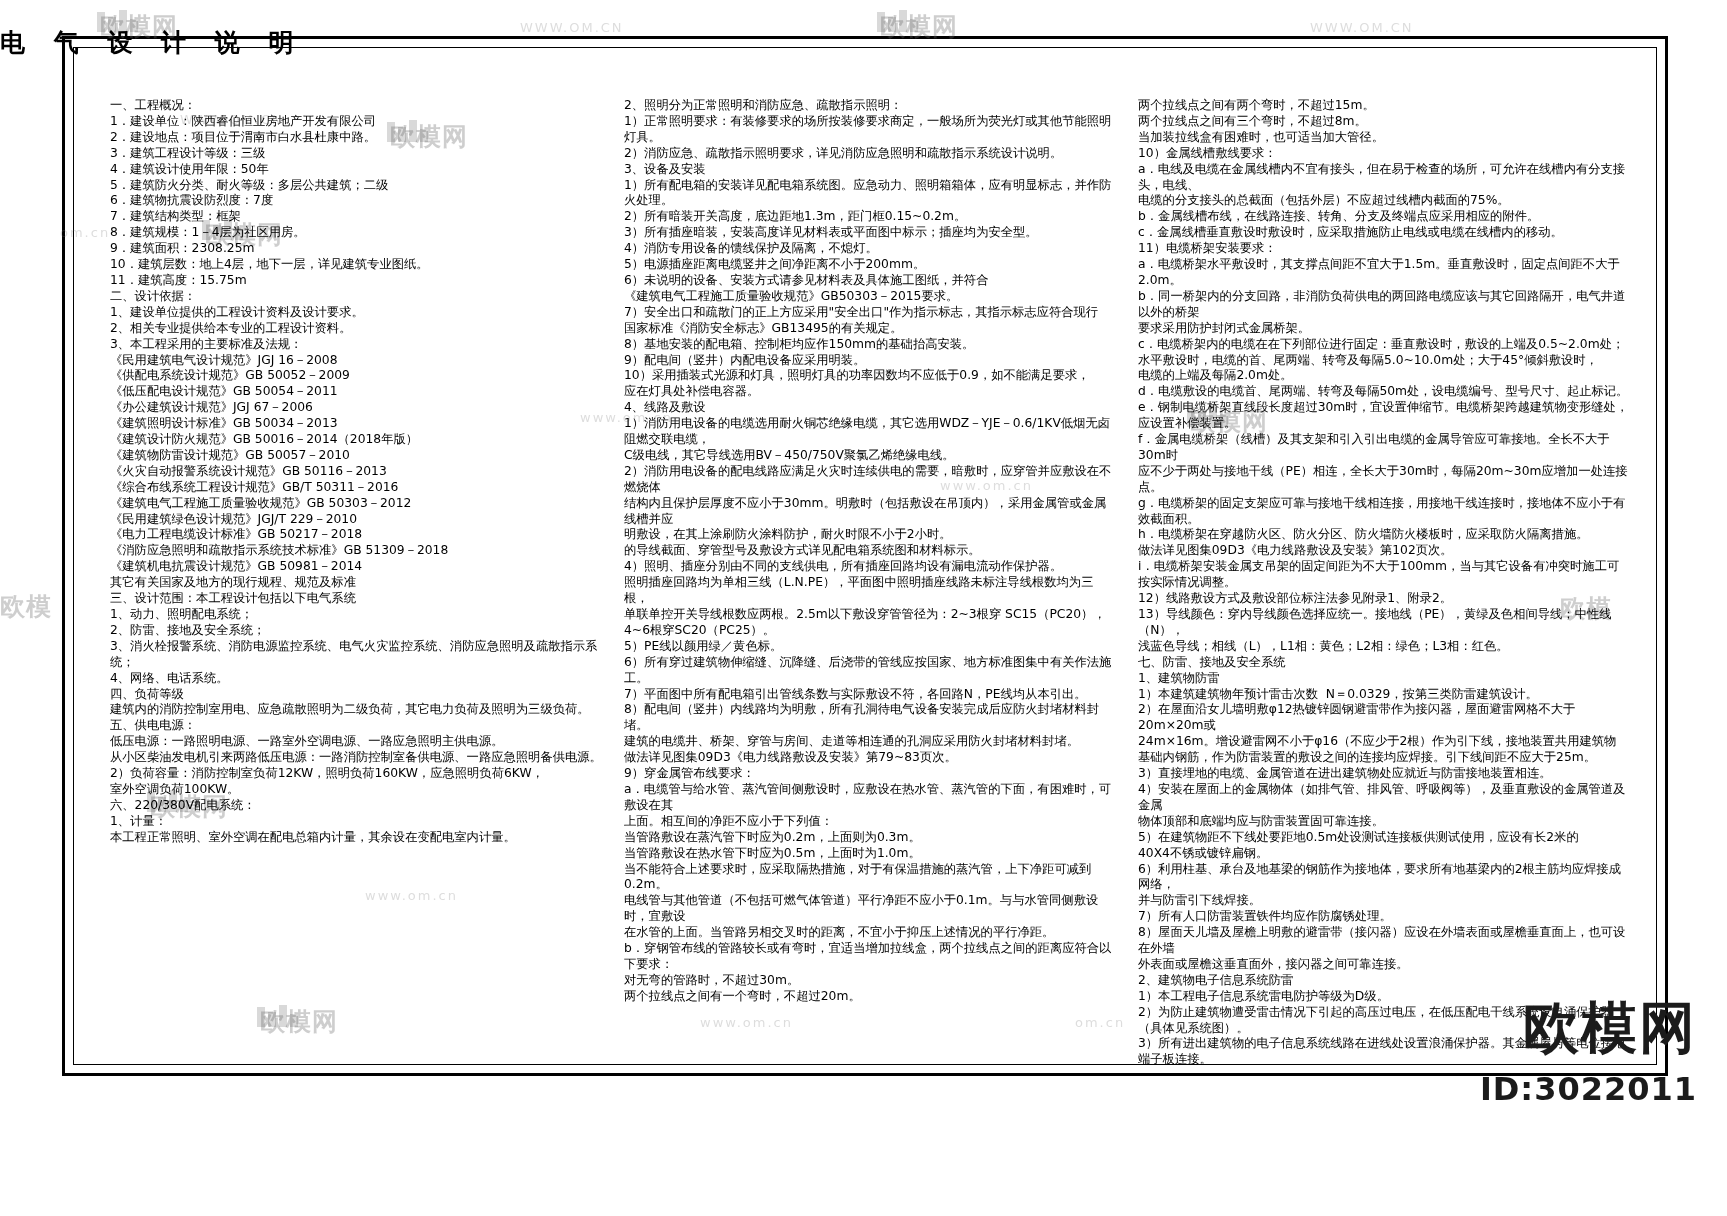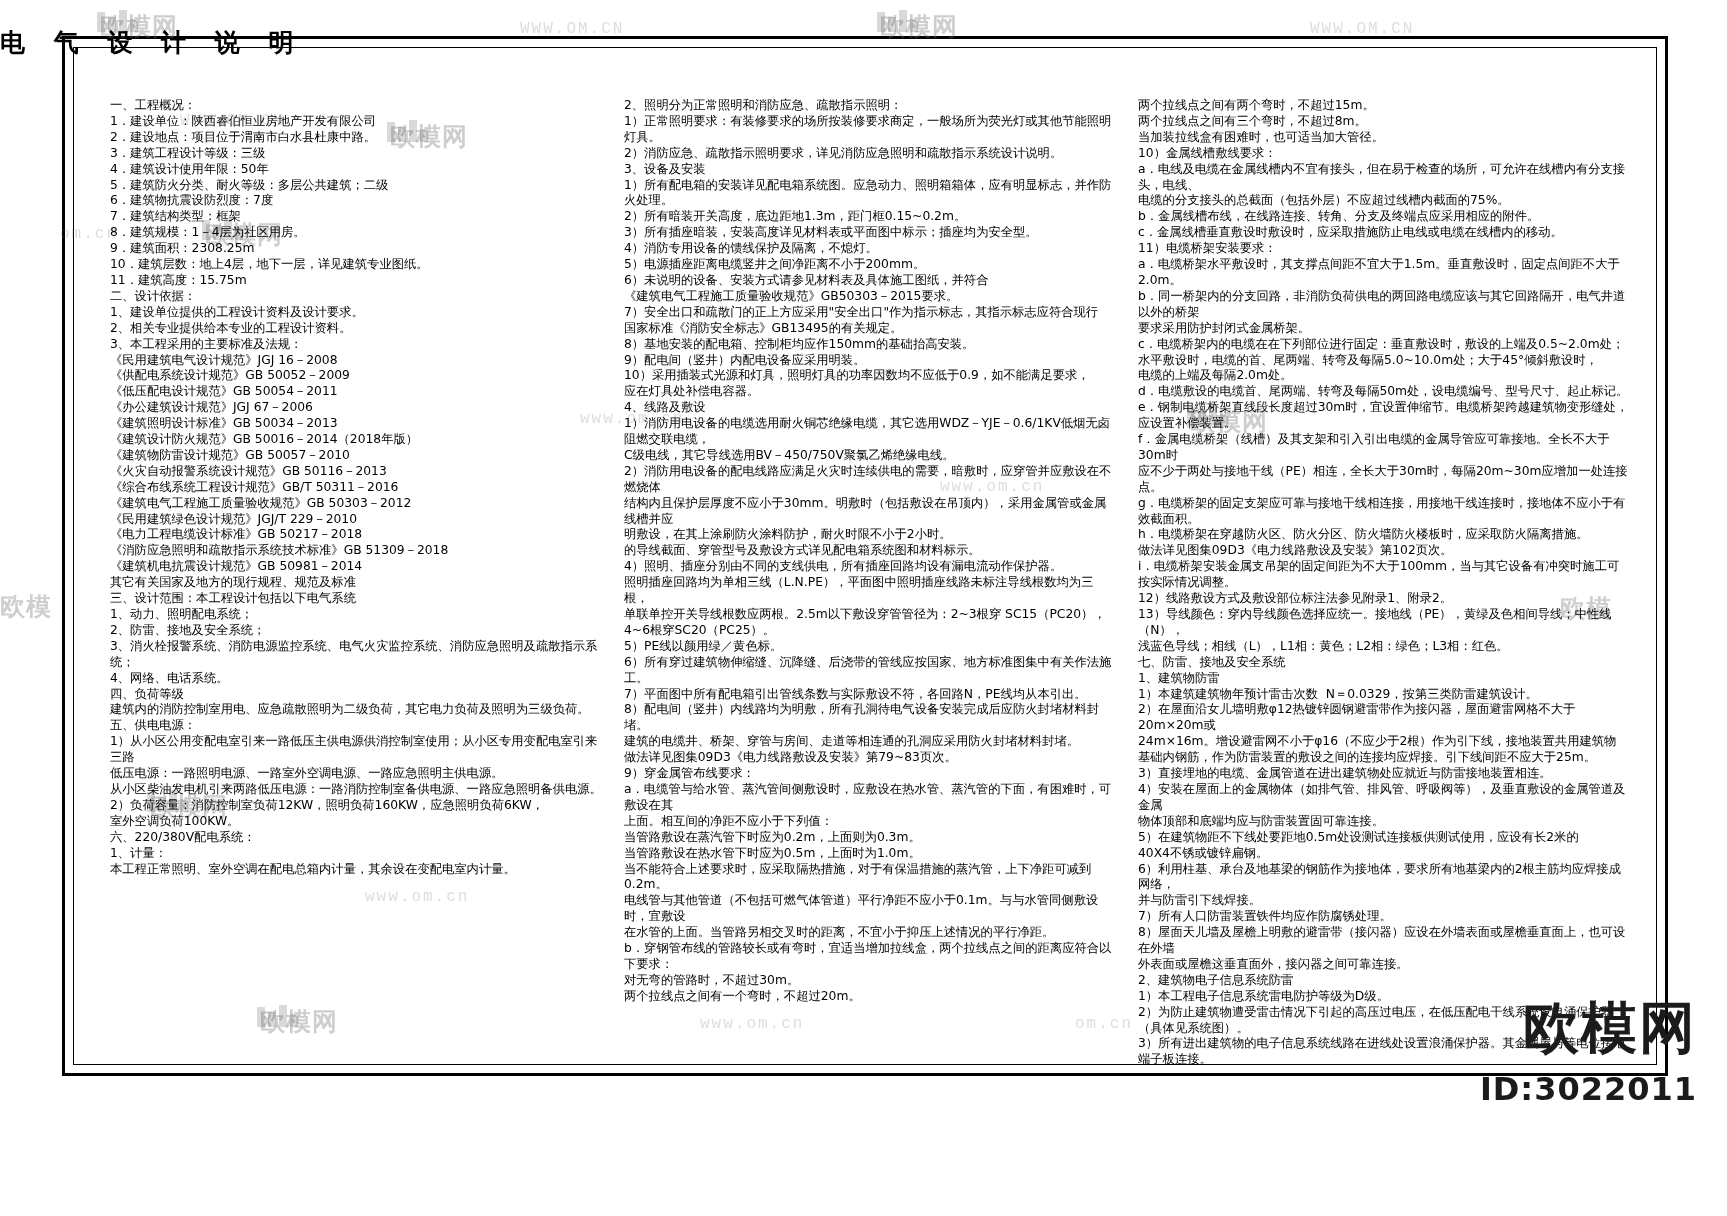--- a/index.html
+++ b/index.html
@@ -23,24 +23,23 @@
     letter-spacing:1px;
     white-space:nowrap;
     font-family:"DejaVu Sans","Liberation Sans",sans-serif;
   }
   .wm.big{
     font-size:25px;
     color:rgba(105,105,105,0.33);
     font-weight:bold;
   }
   .wm-url{
-    font-size:16px;
+    font-size:13px;
     color:rgba(120,120,120,0.25);
     letter-spacing:2px;
-    font-family:Liberation Mono, monospace;
   }
   .wm-logo{
     position:absolute;
     width:60px;height:28px;
     opacity:.22;
     pointer-events:none;
   }
   
   #frame{
     position:absolute;
@@ -211,21 +210,20 @@
       <div class="ln">《建筑机电抗震设计规范》GB 50981－2014</div>
       <div class="ln">其它有关国家及地方的现行规程、规范及标准</div>
       <div class="ln">三、设计范围：本工程设计包括以下电气系统</div>
       <div class="ln">1、动力、照明配电系统；</div>
       <div class="ln">2、防雷、接地及安全系统；</div>
       <div class="ln">3、消火栓报警系统、消防电源监控系统、电气火灾监控系统、消防应急照明及疏散指示系统；</div>
       <div class="ln">4、网络、电话系统。</div>
       <div class="ln">四、负荷等级</div>
       <div class="ln">建筑内的消防控制室用电、应急疏散照明为二级负荷，其它电力负荷及照明为三级负荷。</div>
       <div class="ln">五、供电电源：</div>
-      <div class="ln">1）从小区公用变配电室引来一路低压主供电源供消控制室使用；从小区专用变配电室引来三路</div>
       <div class="ln">低压电源：一路照明电源、一路室外空调电源、一路应急照明主供电源。</div>
       <div class="ln">从小区柴油发电机引来两路低压电源：一路消防控制室备供电源、一路应急照明备供电源。</div>
       <div class="ln">2）负荷容量：消防控制室负荷12KW，照明负荷160KW，应急照明负荷6KW，</div>
       <div class="ln">室外空调负荷100KW。</div>
       <div class="ln">六、220/380V配电系统：</div>
       <div class="ln">1、计量：</div>
       <div class="ln">本工程正常照明、室外空调在配电总箱内计量，其余设在变配电室内计量。</div>
     </div>
   <div class="col" id="col1">
       <div class="ln">2、照明分为正常照明和消防应急、疏散指示照明：</div>

